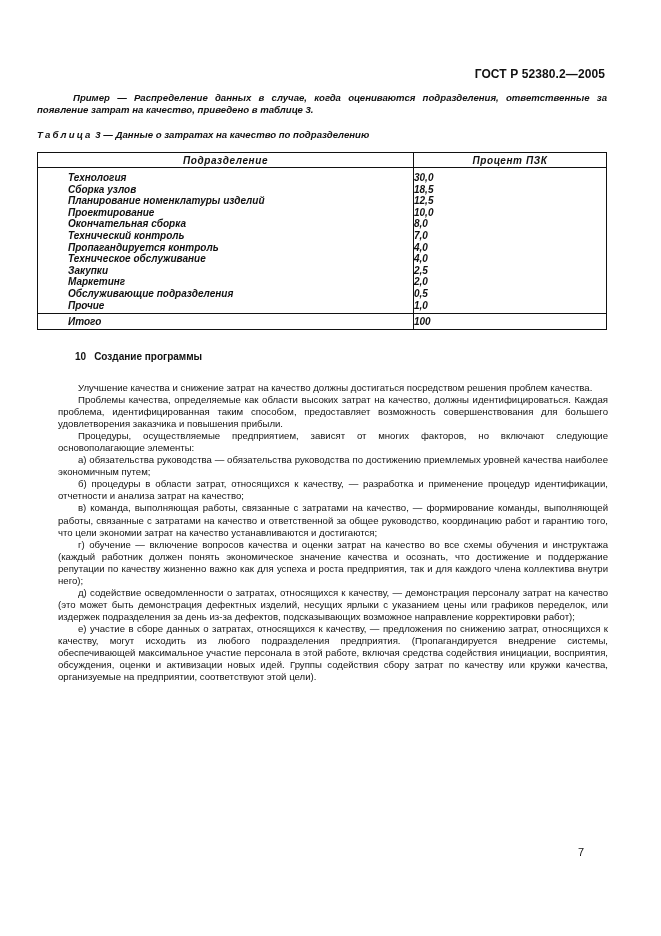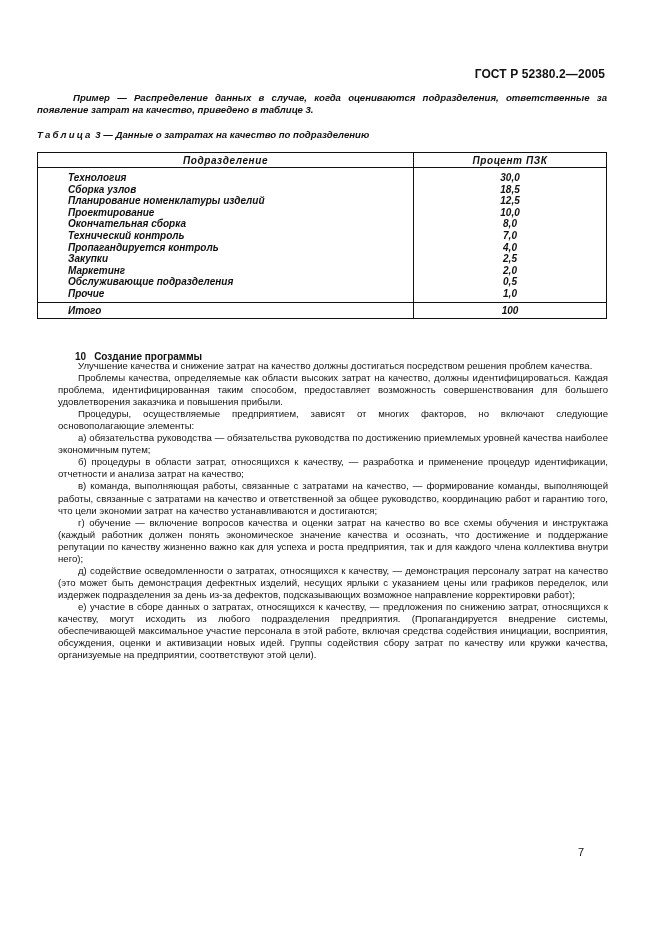--- a/index.html
+++ b/index.html
@@ -27,31 +27,31 @@
     border-collapse: collapse; border: 1.5px solid #111;
     font-size: 10px; font-style: italic; font-weight: bold;
   }
   .cost-table th {
     font-size: 10px; font-weight: bold; font-style: italic; letter-spacing: 0.6px;
     height: 14px; padding: 0; border-bottom: 1.5px solid #111; text-align: center;
   }
   .cost-table th.col-dept, .cost-table td.col-dept { width: 345px; border-right: 1.5px solid #111; }
   .cost-table td { padding: 0; line-height: 11.6px; }
   .cost-table td.col-dept { padding-left: 30px; }
-  .cost-table td.col-pct { text-align: center; }
+  .cost-table td.col-pct { }
   .cost-table tbody tr:first-child td { padding-top: 4px; }
   .cost-table tbody tr:last-child td { padding-bottom: 2px; }
   .cost-table tfoot td { border-top: 1.5px solid #111; height: 15px; line-height: 15px; }
   .section-title {
     position: absolute; left: 75px; top: 351px;
     font-size: 10px; font-weight: bold;
   }
   .section-title .num { margin-right: 8px; }
   .body-text {
-    position: absolute; left: 58px; top: 360px; width: 550px;
+    position: absolute; left: 58px; top: 382px; width: 550px;
     font-size: 9.6px; line-height: 12.05px; text-align: justify;
   }
   .body-text p { margin: 0; text-indent: 20px; }
   .page-number {
     position: absolute; left: 578px; top: 846px;
     font-size: 11px;
   }
 </style>
 </head>
 <body>
@@ -96,20 +96,24 @@
       </tr>
     <tr>
         <td class="col-dept">Технический контроль</td>
         <td class="col-pct">7,0</td>
       </tr>
     <tr>
         <td class="col-dept">Пропагандируется контроль</td>
         <td class="col-pct">4,0</td>
       </tr>
     <tr>
+        <td class="col-dept">Техническое обслуживание</td>
+        <td class="col-pct">4,0</td>
+      </tr>
+    <tr>
         <td class="col-dept">Закупки</td>
         <td class="col-pct">2,5</td>
       </tr>
     <tr>
         <td class="col-dept">Маркетинг</td>
         <td class="col-pct">2,0</td>
       </tr>
     <tr>
         <td class="col-dept">Обслуживающие подразделения</td>
         <td class="col-pct">0,5</td>

